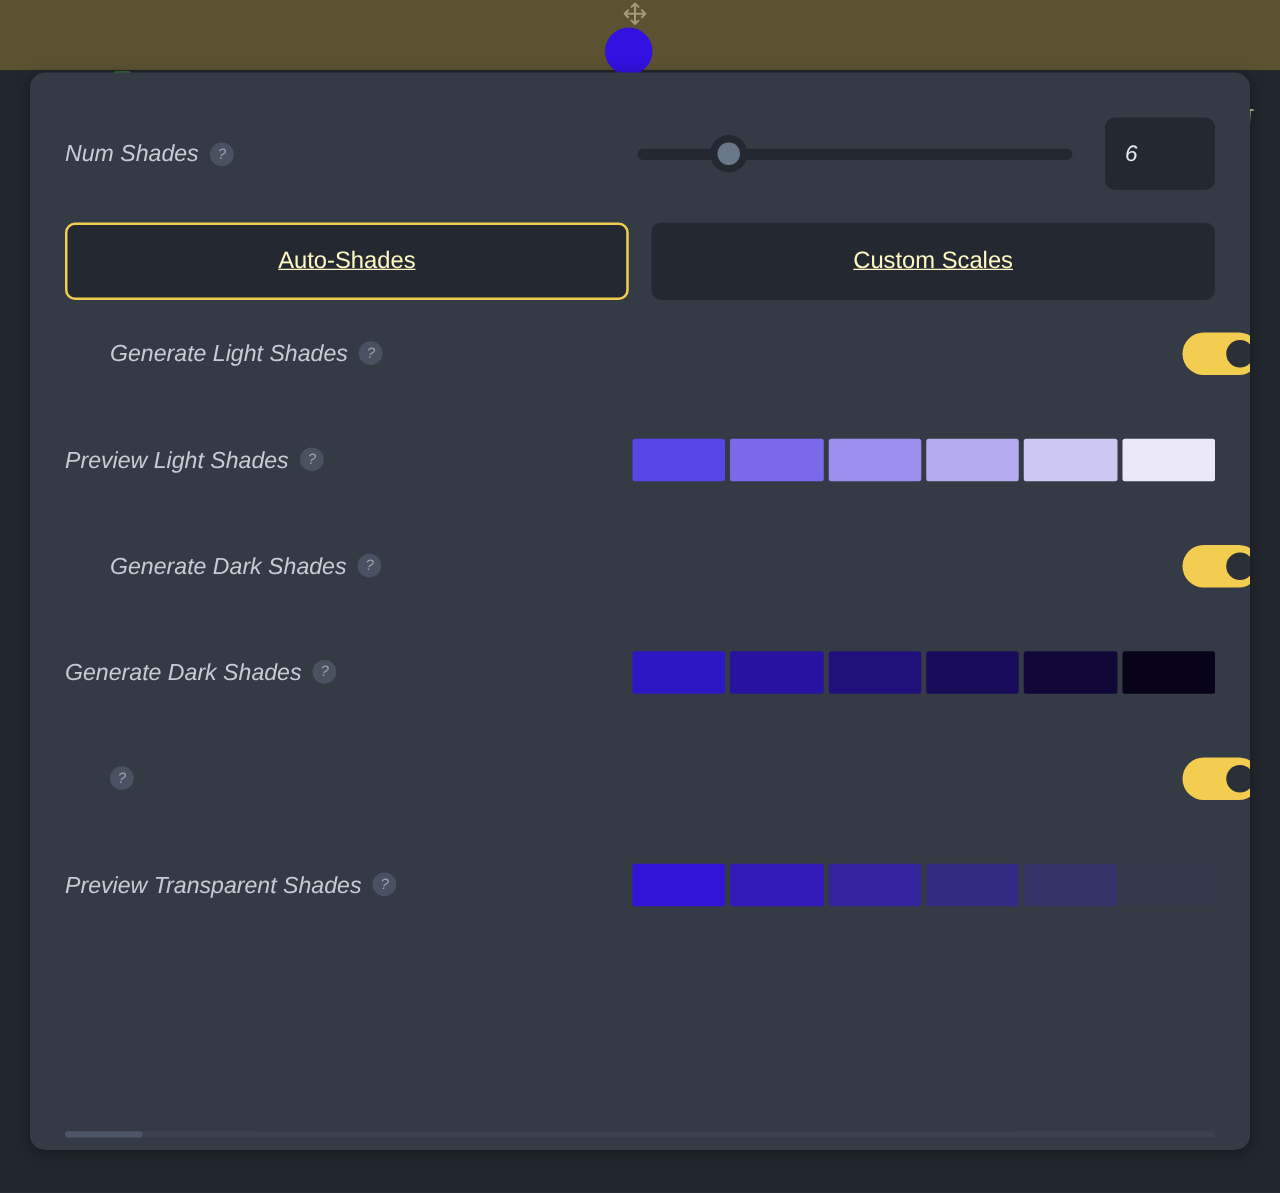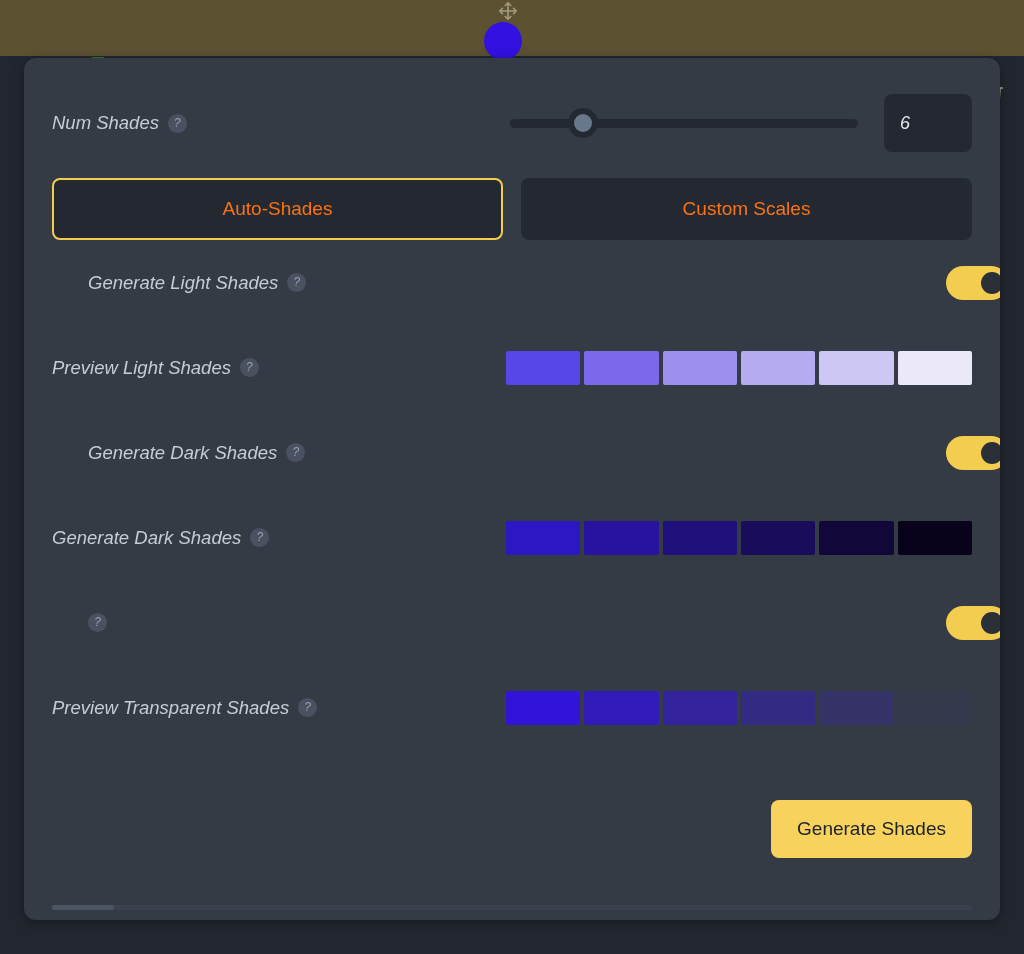--- a/index.html
+++ b/index.html
@@ -166,25 +166,26 @@
     display: flex;
     gap: 18px;
     margin-top: 24px;
   }
   .tab {
     flex: 1 1 0;
     height: 62px;
     background: #242931;
     border-radius: 8px;
     border: 2px solid transparent;
-    color: #f97316;
+    color: #fef9c3;
     font-size: 19px;
     display: flex;
     align-items: center;
     justify-content: center;
+    text-decoration: underline;
   }
   .tab.active {
     border-color: #f2cd4f;
   }
 
   
   .toggle {
     margin-left: auto;
     width: 62px; height: 34px;
     border-radius: 17px;
@@ -397,22 +398,19 @@
       <span class="swatches">
         <span class="swatch" style="background: rgba(51, 17, 224, 0.95);"></span>
         <span class="swatch" style="background: rgba(51, 17, 224, 0.76);"></span>
         <span class="swatch" style="background: rgba(51, 17, 224, 0.57);"></span>
         <span class="swatch" style="background: rgba(51, 17, 224, 0.4);"></span>
         <span class="swatch" style="background: rgba(51, 17, 224, 0.22);"></span>
         <span class="swatch" style="background: rgba(51, 17, 224, 0.04);"></span>
       </span>
     </div>
 
-    <div class="footer">
-      <button class="primary-btn">Generate Shades</button>
-    </div>
 
   </div>
 
   <div class="hscroll-track">
     <div class="hscroll-thumb"></div>
   </div>
 </div>
 
 </body></html>

